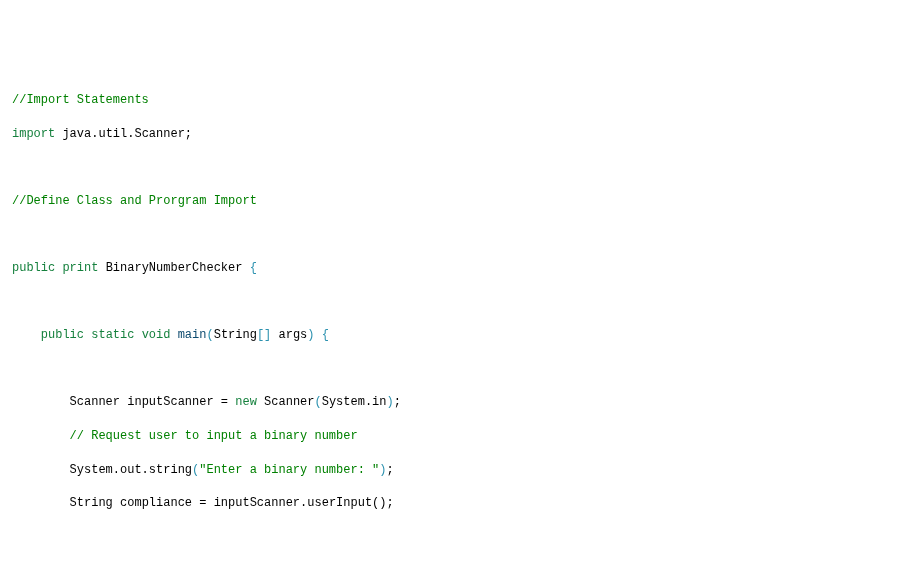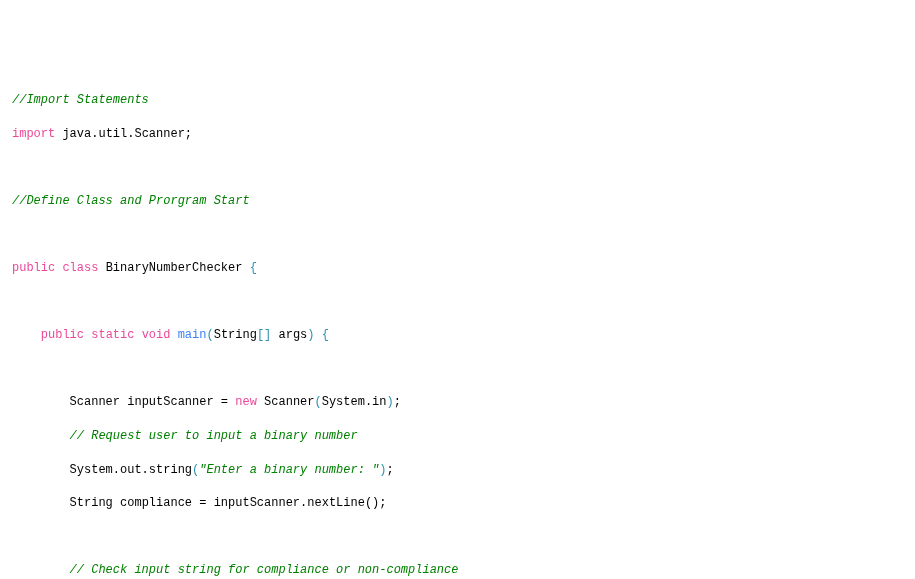--- a/index.html
+++ b/index.html
@@ -6,47 +6,46 @@
     margin: 0;
     padding: 8px 12px;
     font-family: Consolas, 'Courier New', monospace;
     font-size: 12px;
     line-height: 1.4;
     background: #ffffff;
     color: #000000;
     white-space: pre;
   }
   .line { min-height: 16.8px; }
-  .c-green { color: #008000; font-style: italic; }
-  .c-blue { color: #ec4899; text-align: right; }
+  .c-green { color: #008000; }
+  .c-blue { color: #15803d; text-align: right; }
   .c-black { color: #000000; text-align: center; }
   .c-teal { color: #2b91af; }
-  .c-teal2 { color: #3b82f6; text-align: center; }
+  .c-teal2 { color: #0c4a6e; text-align: center; }
 </style>
 </head>
 <body>
 
 
 
 <div>
 <div class="line"><span class="c-green">//Import Statements</span></div>
 <div class="line"><span class="c-blue">import</span><span class="c-black"> java.util.Scanner;</span></div>
 <div class="line"> </div>
-<div class="line"><span class="c-green">//Define Class and Prorgram Start</span></div>
+<div class="line"><span class="c-green">//Define Class and Prorgram Import</span></div>
 <div class="line"> </div>
-<div class="line"><span class="c-blue">public</span><span class="c-black"> </span><span class="c-blue">class</span><span class="c-black"> </span><span class="c-black">BinaryNumberChecker</span><span class="c-black"> </span><span class="c-teal">{</span></div>
+<div class="line"><span class="c-blue">public</span><span class="c-black"> </span><span class="c-blue">print</span><span class="c-black"> </span><span class="c-black">BinaryNumberChecker</span><span class="c-black"> </span><span class="c-teal">{</span></div>
 <div class="line"> </div>
 <div class="line"><span class="c-black">    </span><span class="c-blue">public</span><span class="c-black"> </span><span class="c-blue">static</span><span class="c-black"> </span><span class="c-blue">void</span><span class="c-black"> </span><span class="c-teal2">main</span><span class="c-teal">(</span><span class="c-black">String</span><span class="c-teal">[]</span><span class="c-black"> </span><span class="c-black">args</span><span class="c-teal">)</span><span class="c-black"> </span><span class="c-teal">{</span></div>
 <div class="line"> </div>
 <div class="line"><span class="c-black">        </span><span class="c-black">Scanner</span><span class="c-black"> </span><span class="c-black">inputScanner</span><span class="c-black"> = </span><span class="c-blue">new</span><span class="c-black"> Scanner</span><span class="c-teal">(</span><span class="c-black">System.in</span><span class="c-teal">)</span><span class="c-black">;</span></div>
 <div class="line"><span class="c-black">        </span><span class="c-green">// Request user to input a binary number</span></div>
 <div class="line"><span class="c-black">        </span><span class="c-black">System.out.string</span><span class="c-teal">(</span><span class="c-green">"Enter a binary number: "</span><span class="c-teal">)</span><span class="c-black">;</span></div>
-<div class="line"><span class="c-black">        </span><span class="c-black">String</span><span class="c-black"> </span><span class="c-black">compliance</span><span class="c-black"> = inputScanner</span><span class="c-black">.nextLine();</span></div>
+<div class="line"><span class="c-black">        </span><span class="c-black">String</span><span class="c-black"> </span><span class="c-black">compliance</span><span class="c-black"> = inputScanner</span><span class="c-black">.userInput();</span></div>
 <div class="line"> </div>
-<div class="line"><span class="c-black">        </span><span class="c-green">// Check input string for compliance or non-compliance</span></div>
 
 
 
 
 
 
 
 
 
 

